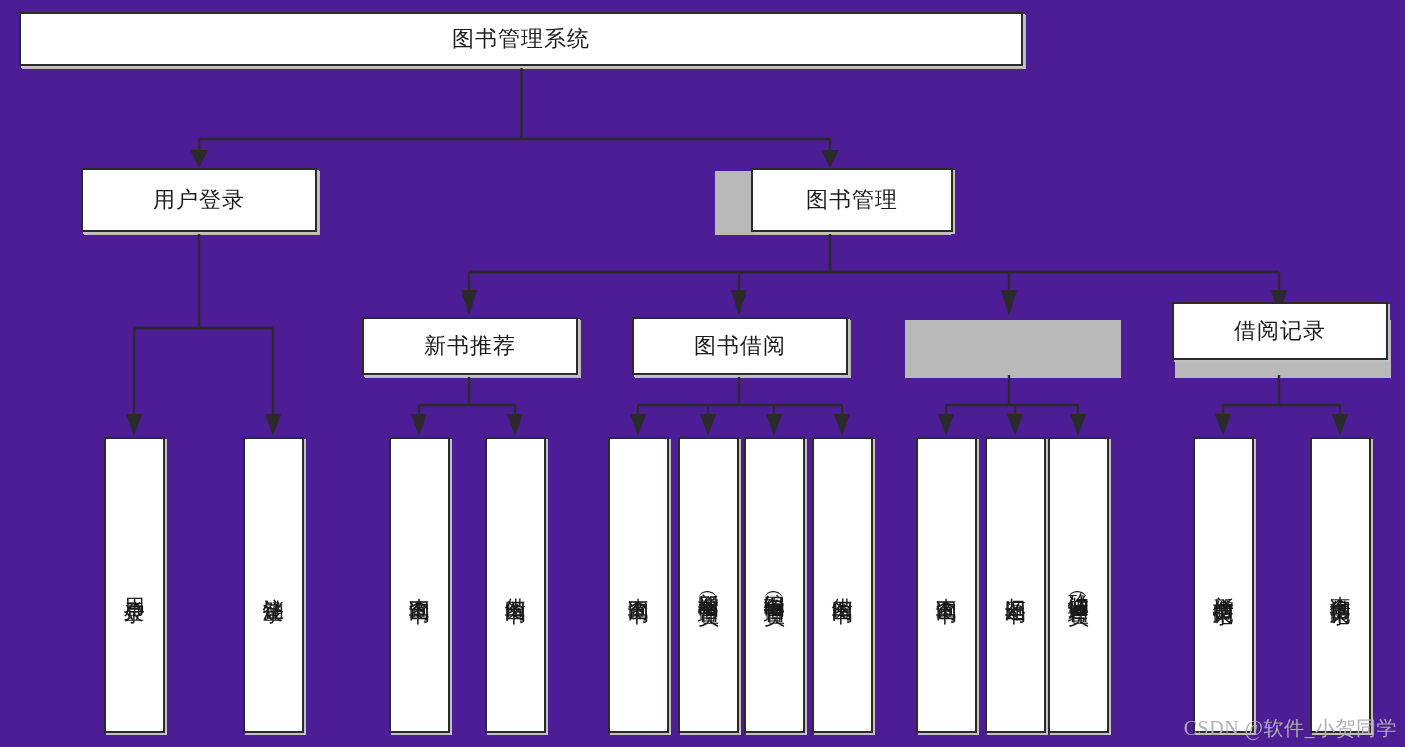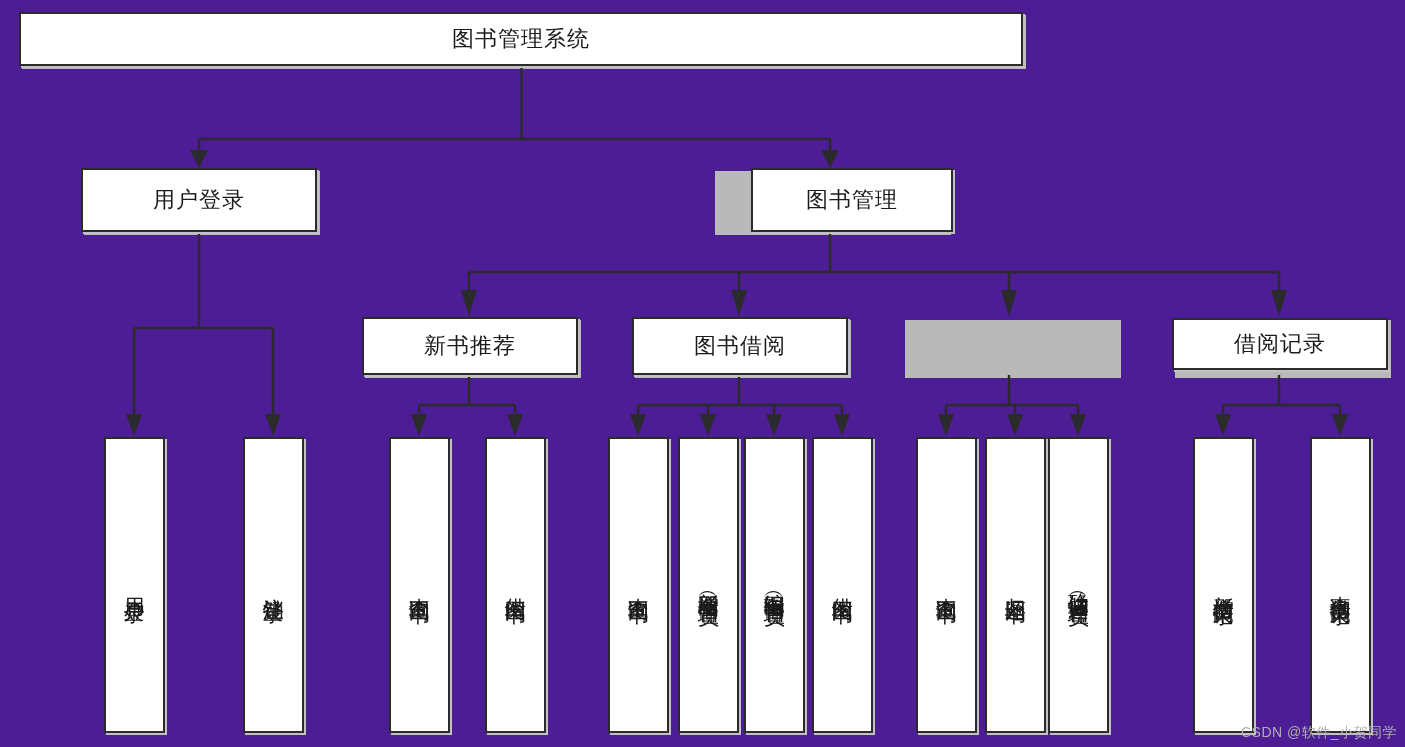--- a/index.html
+++ b/index.html
@@ -36,22 +36,22 @@
     fill: none;
     stroke-linecap: butt;
   }
   .edge-arrow {
     fill: #2b2b2b;
   }
   .watermark {
     position: absolute;
     right: 8px;
     bottom: 5px;
-    font-family: Liberation Sans, sans-serif;
-    font-size: 14px;
+    font-family: Liberation Serif, serif;
+    font-size: 20px;
     color: #b0b0b0;
     letter-spacing: 0.5px;
     white-space: nowrap;
     pointer-events: none;
   }
   .vnode {
     position: absolute;
     box-sizing: border-box;
     background: #ffffff;
     border: 2.4px solid #2b2b2b;
@@ -173,21 +173,21 @@
   <div class="hnode" style="left:712px; top:168px; width:202px; height:64px;margin-left:39px;">
     <span class="hnode-text">图书管理</span>
   </div>
 
   <div class="hnode" style="left:632px; top:317px; width:216px; height:58px;">
     <span class="hnode-text">图书借阅</span>
   </div>
   <div class="hnode" style="left:362px; top:317px; width:216px; height:58px;">
     <span class="hnode-text">新书推荐</span>
   </div>
-  <div class="hnode" style="left:1172px; top:318px; width:216px; height:52px;">
+  <div class="hnode" style="left:1172px; top:302px; width:216px; height:58px;">
     <span class="hnode-text">借阅记录</span>
   </div>
 
   <div class="vnode" style="left:104px; top:437px; width:61px; height:296px;">
     <span class="vnode-text">用户登录</span>
   </div>
   <div class="vnode" style="left:243px; top:437px; width:61px; height:296px;">
     <span class="vnode-text">注销登录</span>
   </div>
 

